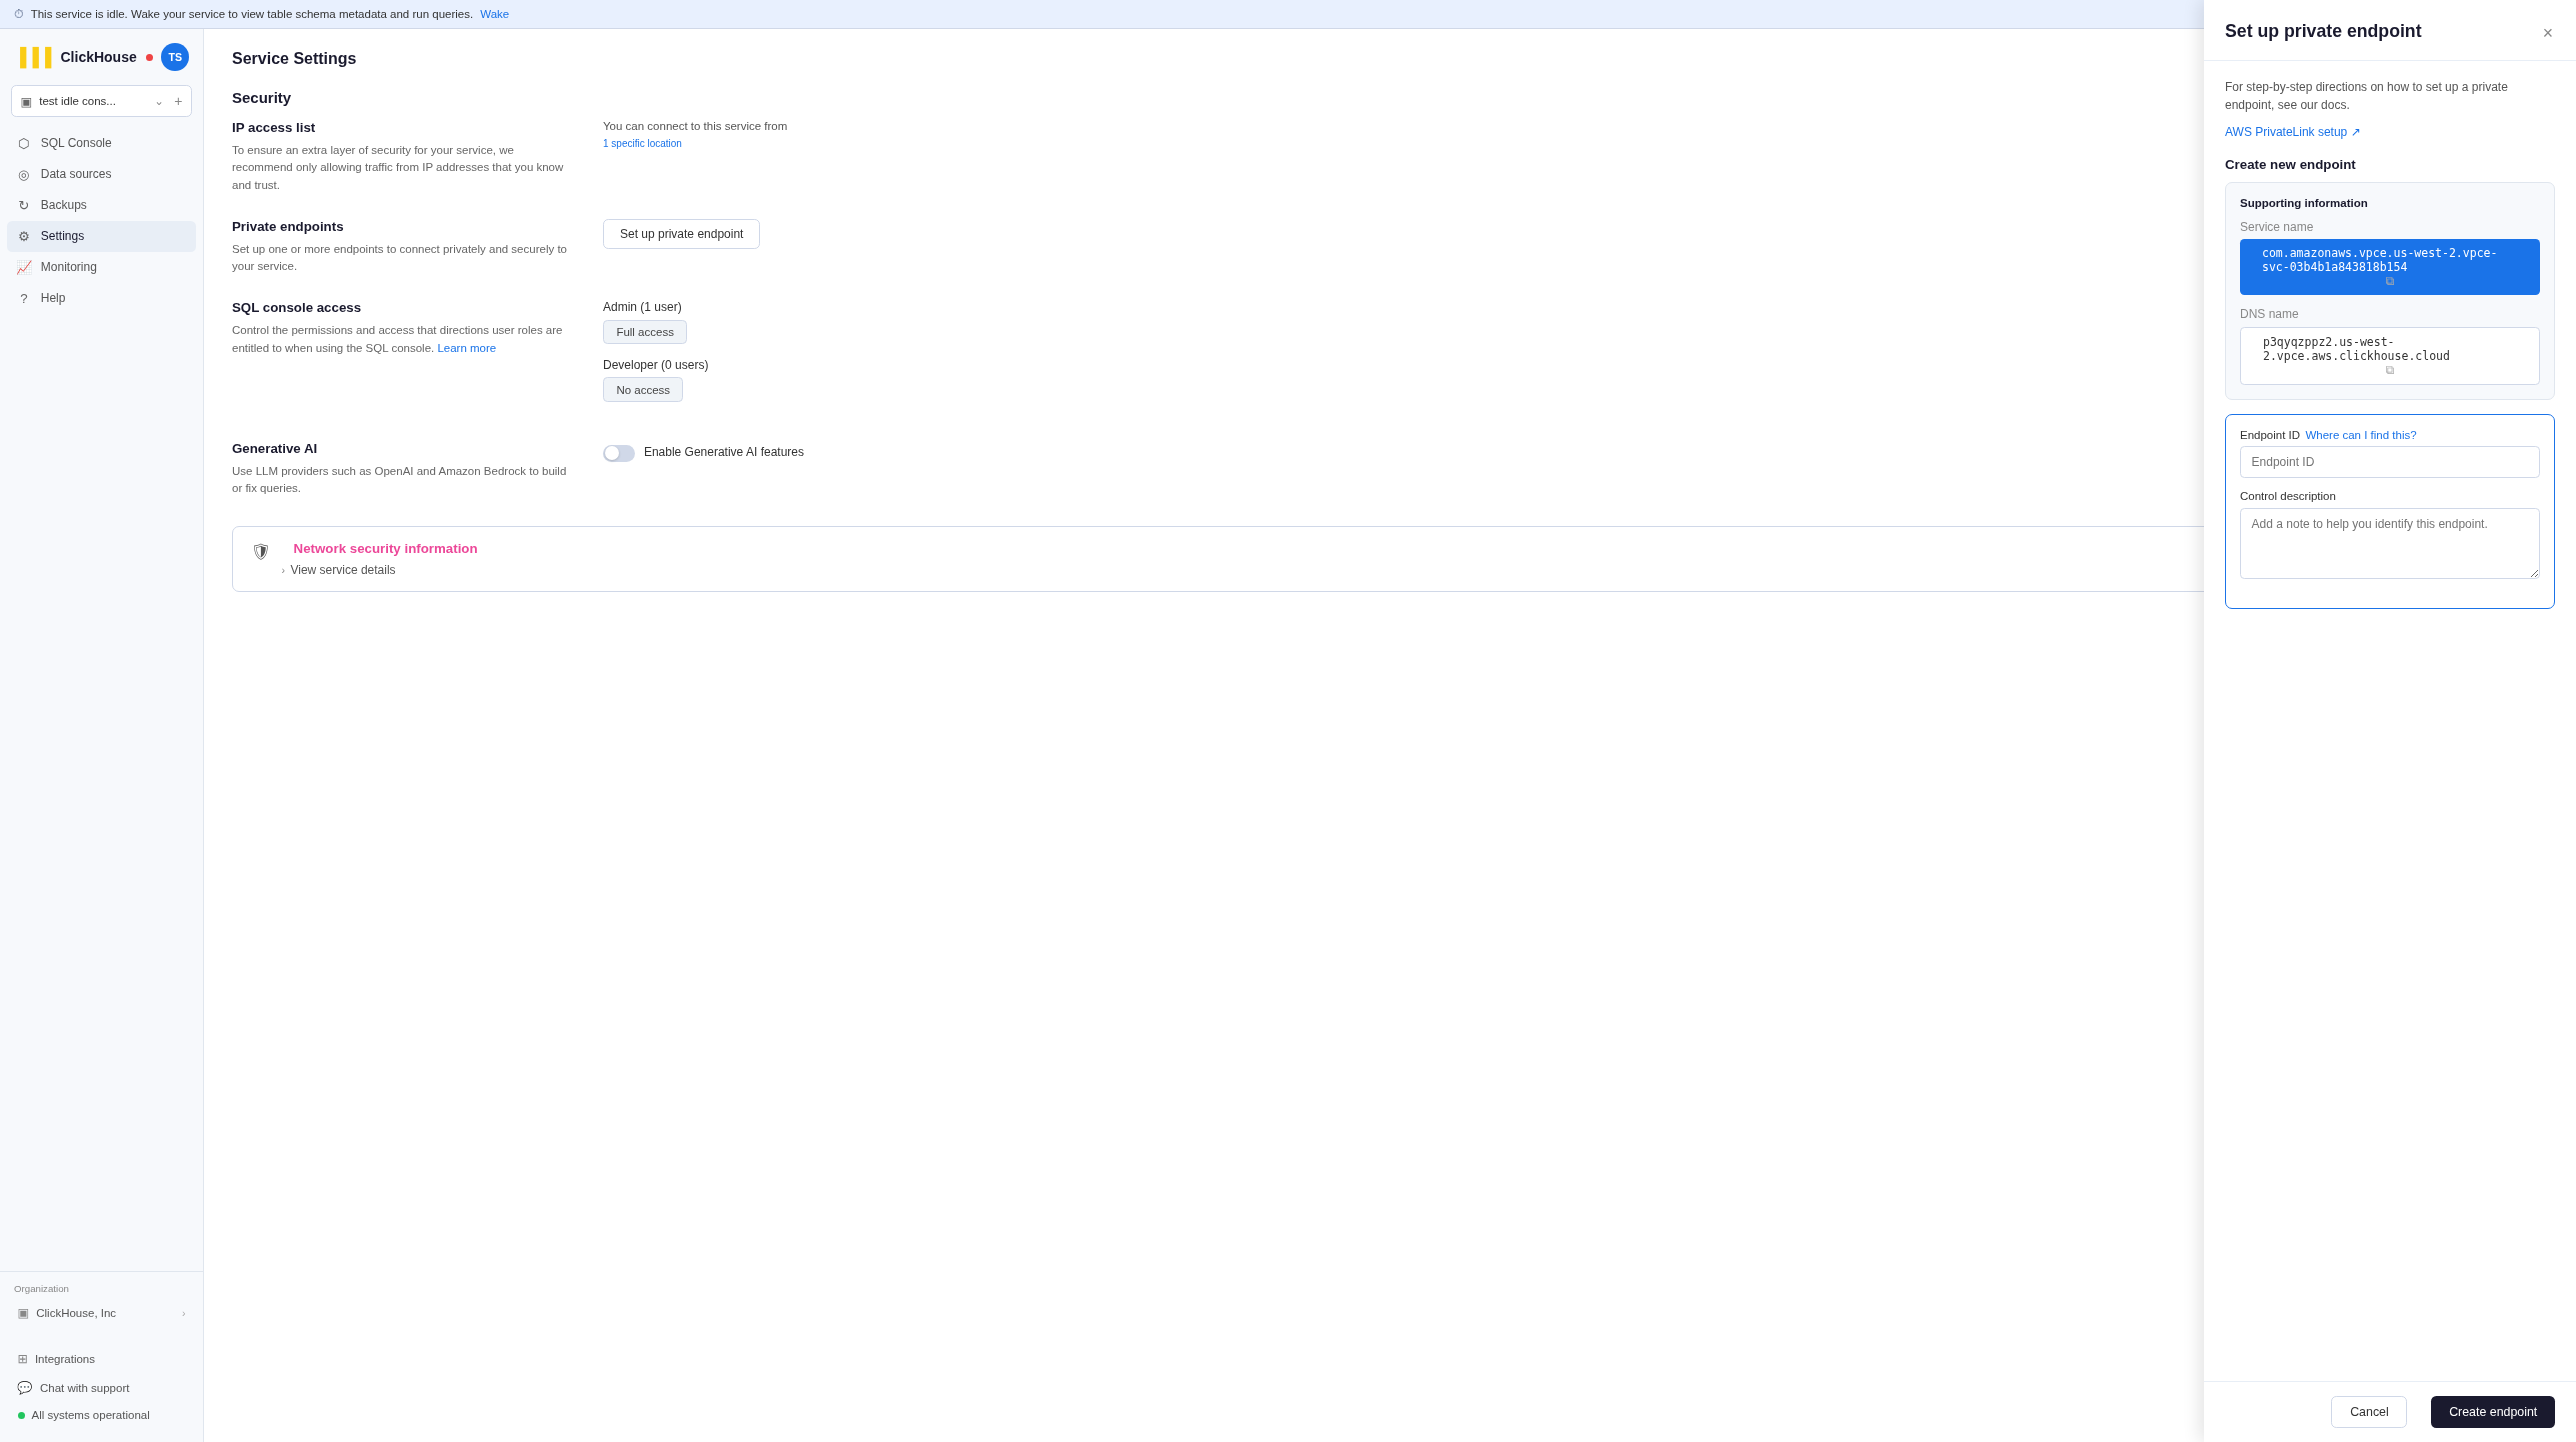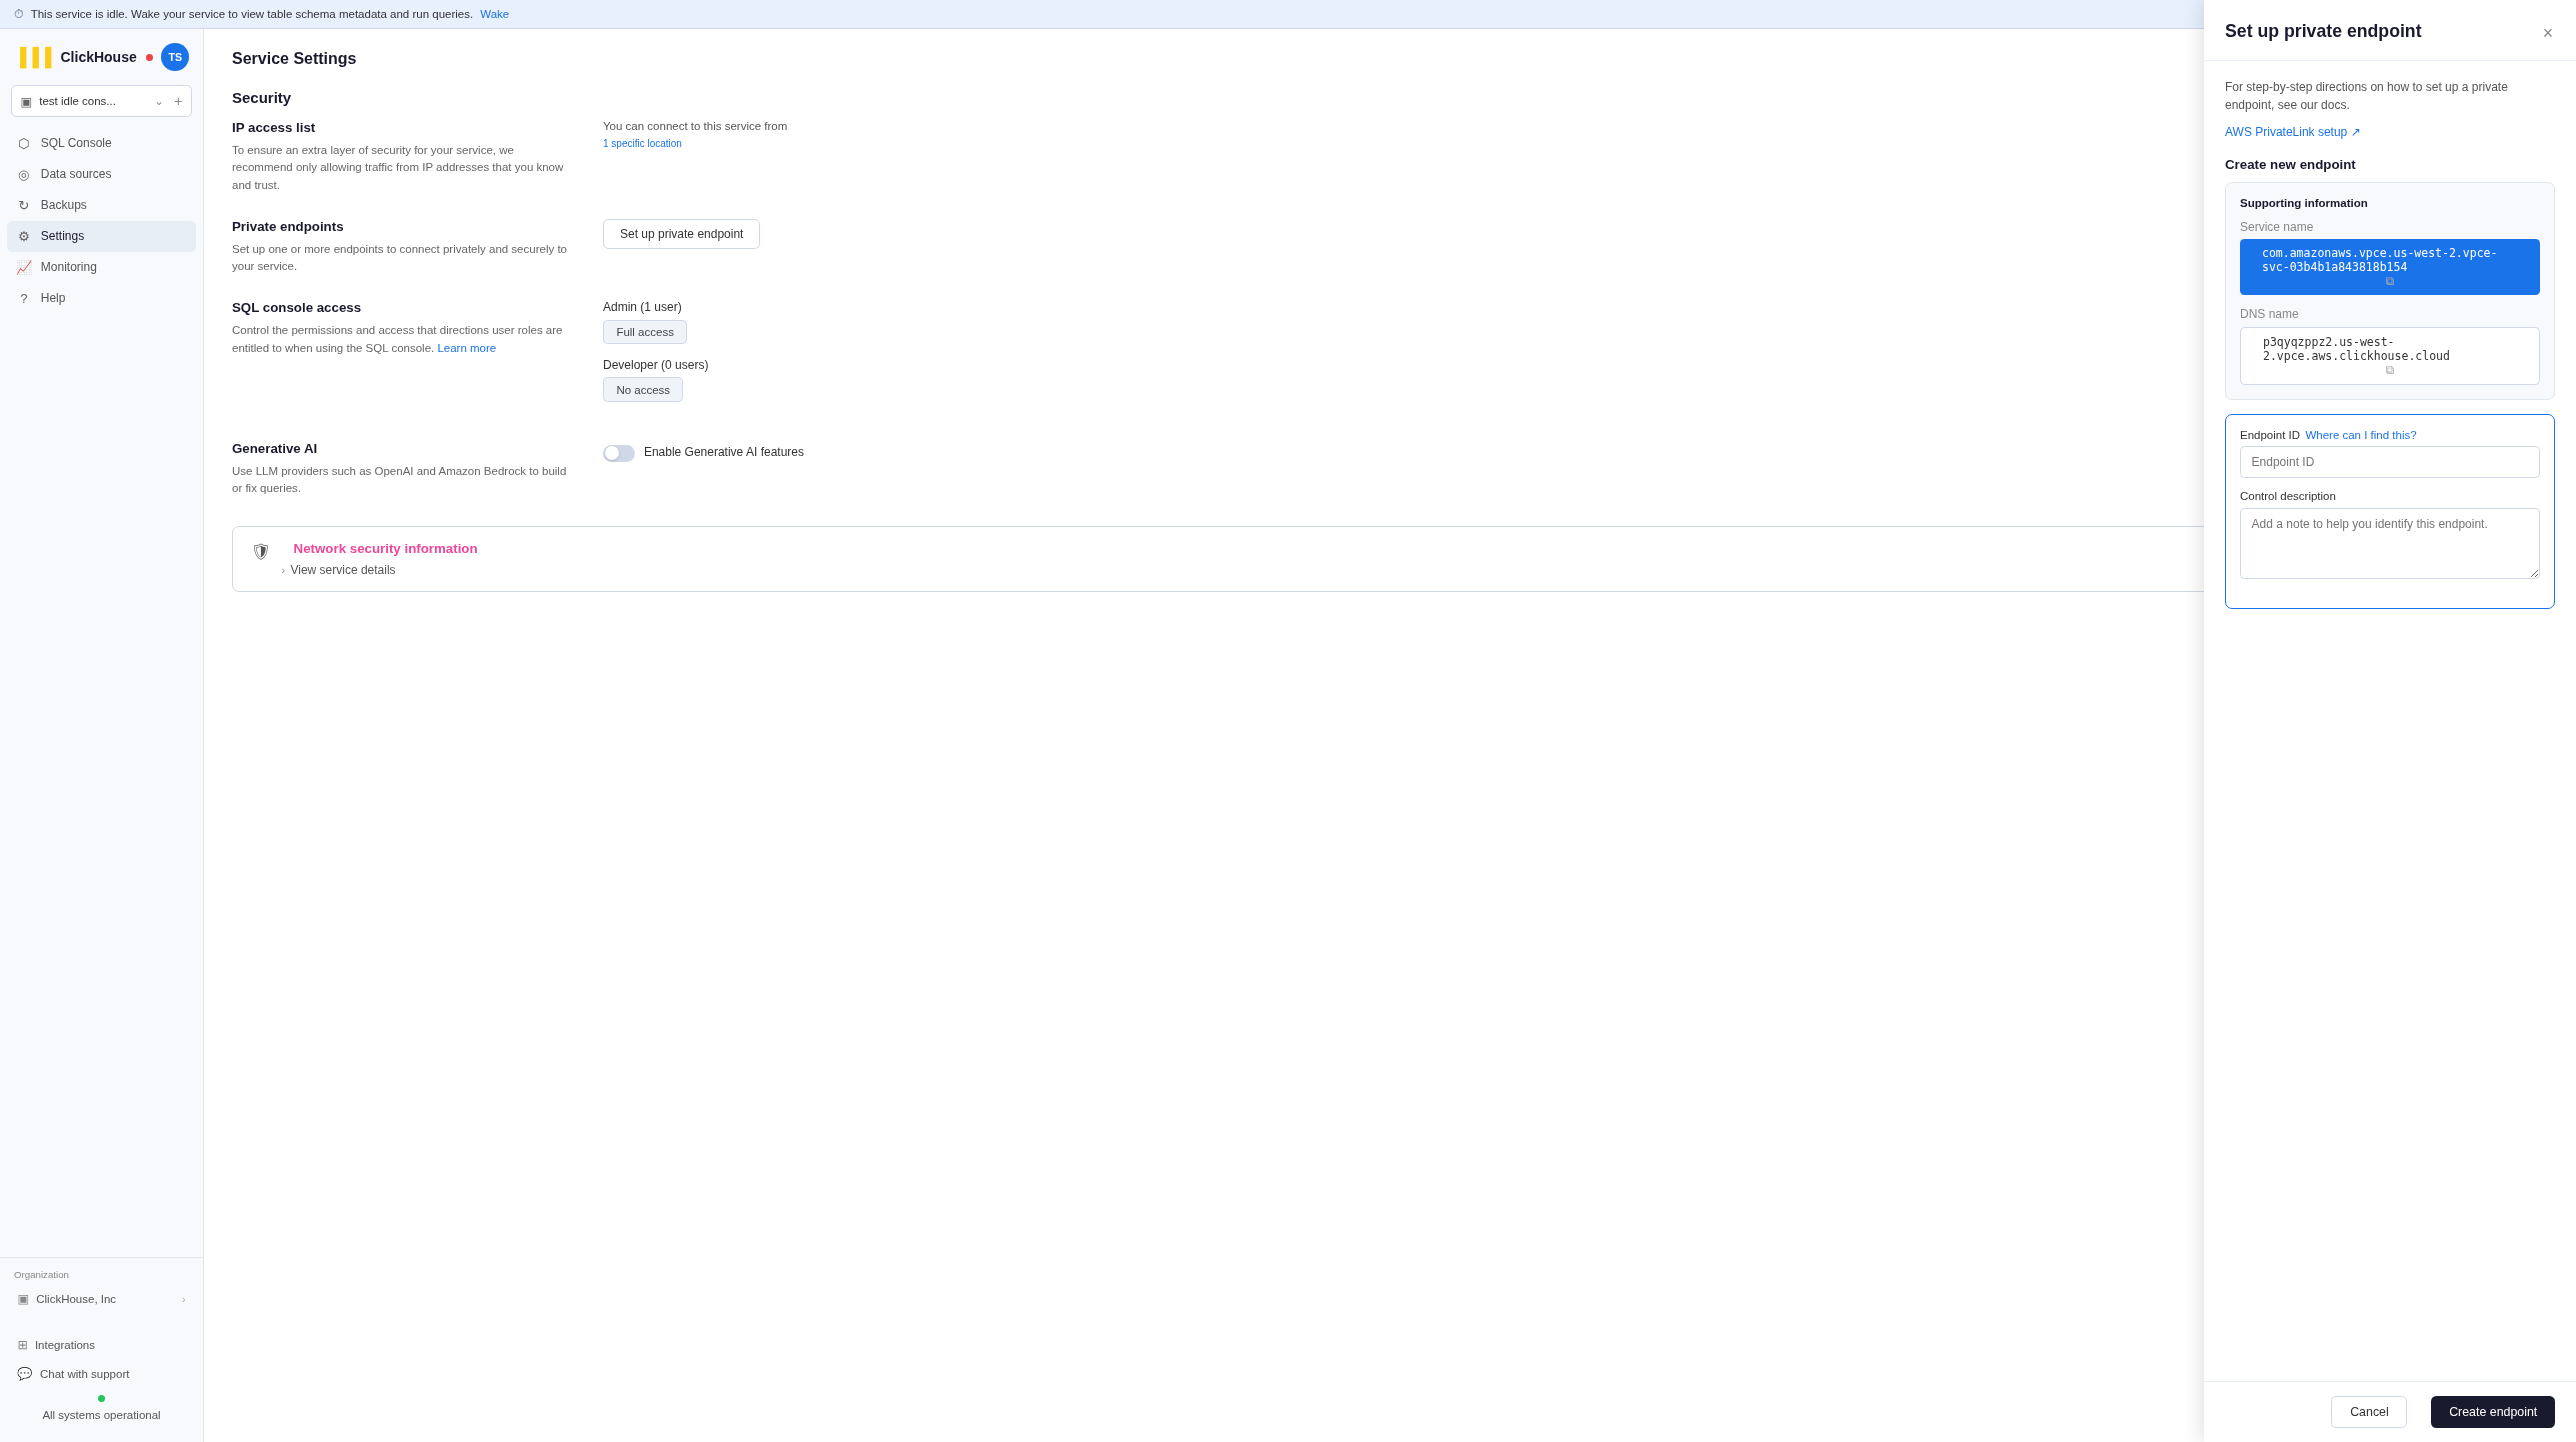--- a/index.html
+++ b/index.html
@@ -82,21 +82,21 @@
     }
     .org-item .org-icon { font-size: 12.4px; color: #888; }
     .org-item .chevron-r { margin-left: auto; color: #aaa; font-size: 10.6px; }
 
     .bottom-section { padding: 7px 14px 14px; }
     .bottom-item {
       display: flex; align-items: center; gap: 7px;
       padding: 7px 3.5px; cursor: pointer; color: #555; font-size: 11.5px;
     }
     .bottom-item .b-icon { font-size: 12.4px; color: #888; }
-    .status-indicator { display: flex; align-items: center; gap: 7px; padding: 7px 3.5px; font-size: 11.5px; color: #555; flex-direction: column; }
+    .status-indicator { display: flex; align-items: center; gap: 7px; padding: 7px 3.5px; font-size: 11.5px; color: #555; }
     .green-dot { width: 7px; height: 7px; background: #22c55e; border-radius: 50%; }
 
     
     .content-area {
       flex: 1;
       background: white;
       overflow-y: auto;
       padding: 21px 28px;
       position: relative;
     }

